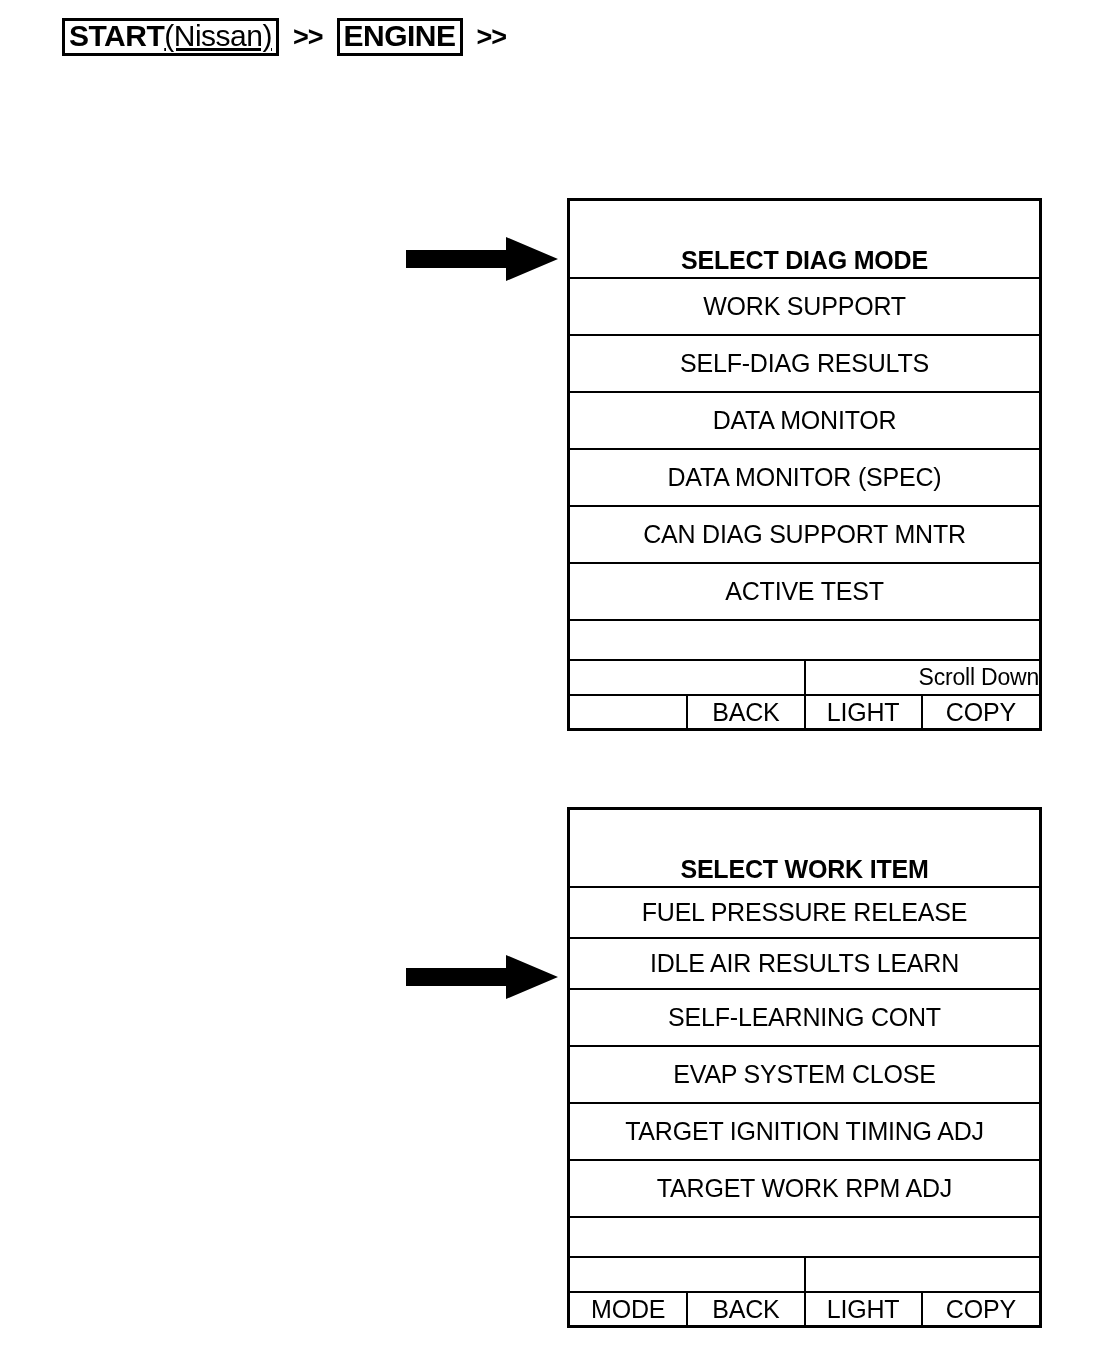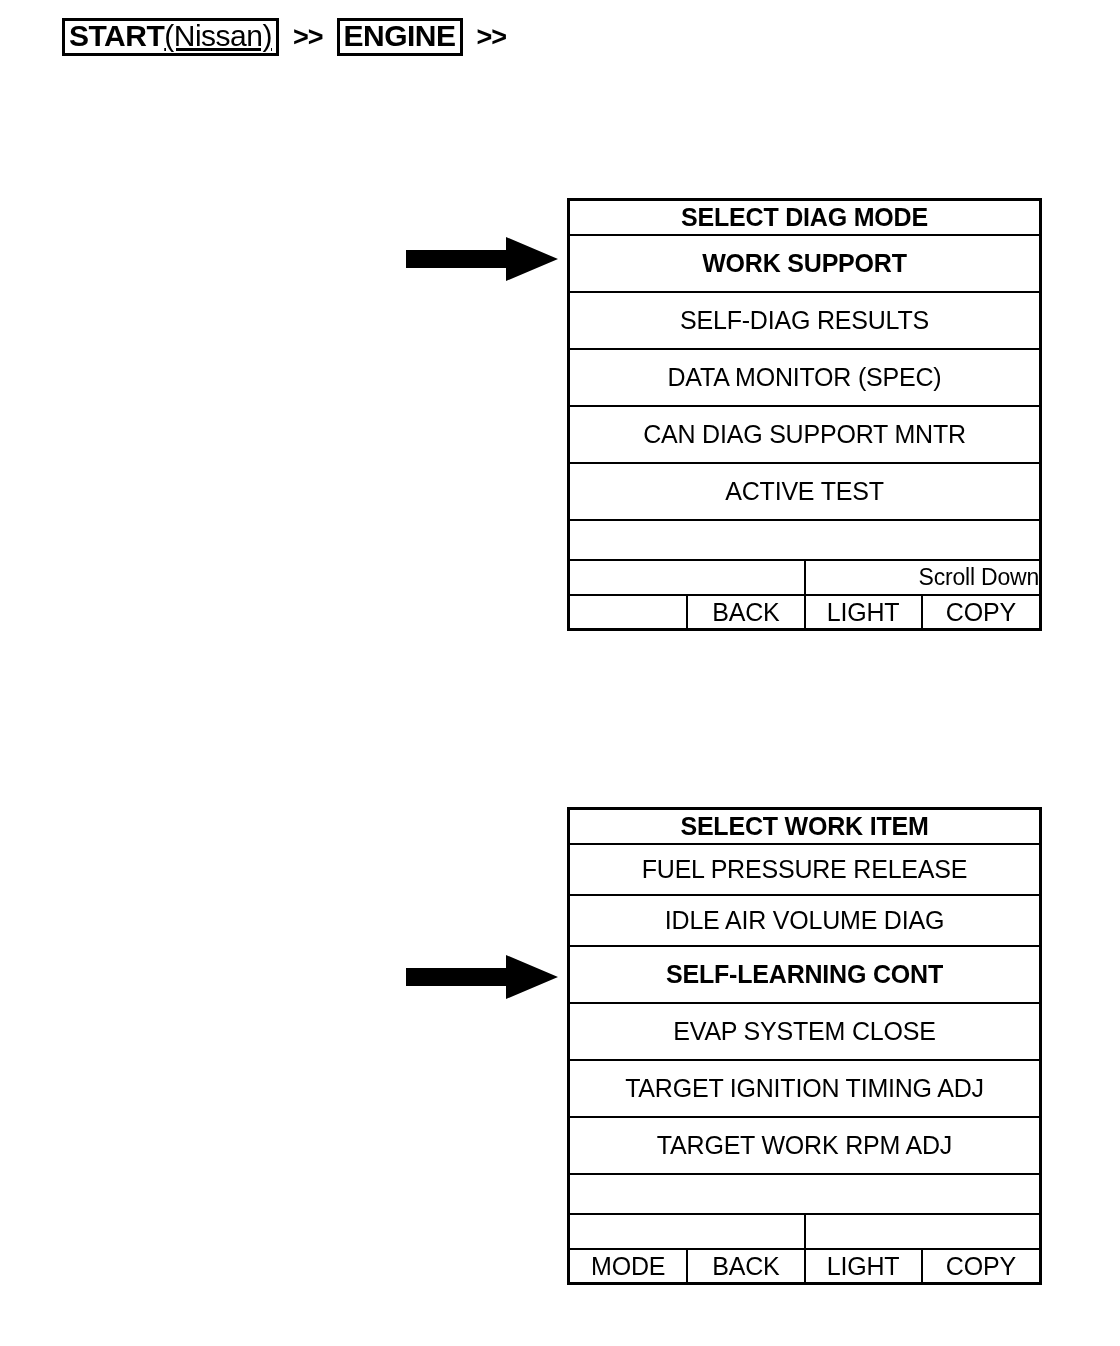--- a/index.html
+++ b/index.html
@@ -62,20 +62,21 @@
     box-sizing: border-box;
     background: #fff;
   }
   #screen-diag-mode { top: 198px; }
   #screen-work-item { top: 807px; }
 
   .screen table {
     width: 100%;
     border-collapse: collapse;
     table-layout: fixed;
+    margin-top: 43px;
   }
   .screen td {
     border: 2px solid #000;
     text-align: center;
     vertical-align: middle;
     font-size: 25px;
     font-weight: normal;
     letter-spacing: -0.2px;
     padding: 0;
   }
@@ -89,21 +90,21 @@
     font-size: 25px;
     height: 33px;
   }
   td.menu-row {
     height: 55px;
   }
   td.menu-row-compact {
     height: 49px;
   }
   td.selected {
-    font-weight: bold;
+    font-weight: normal;
   }
   td.blank-row {
     height: 38px;
   }
   td.scroll-cell {
     height: 33px;
     text-align: right;
     padding-left: 7px;
     font-size: 23px;
     border-radius: 8px;
@@ -144,20 +145,23 @@
         <tr>
       <td class="title-row" colspan="4">SELECT DIAG MODE</td>
     </tr>
     <tr>
       <td class="menu-row selected" colspan="4">WORK SUPPORT</td>
     </tr>
     <tr>
       <td class="menu-row" colspan="4">SELF-DIAG RESULTS</td>
     </tr>
     <tr>
+      <td class="menu-row" colspan="4">DATA MONITOR</td>
+    </tr>
+    <tr>
       <td class="menu-row" colspan="4">DATA MONITOR (SPEC)</td>
     </tr>
     <tr>
       <td class="menu-row" colspan="4">CAN DIAG SUPPORT MNTR</td>
     </tr>
     <tr>
       <td class="menu-row" colspan="4">ACTIVE TEST</td>
     </tr>
     <tr>
       <td class="blank-row" colspan="4"></td>
@@ -185,21 +189,21 @@
 <div class="screen" id="screen-work-item">
   <table>
     <tbody>
         <tr>
       <td class="title-row" colspan="4">SELECT WORK ITEM</td>
     </tr>
     <tr>
       <td class="menu-row-compact" colspan="4">FUEL PRESSURE RELEASE</td>
     </tr>
     <tr>
-      <td class="menu-row-compact" colspan="4">IDLE AIR VOLUME DIAG</td>
+      <td class="menu-row-compact" colspan="4">IDLE AIR RESULTS LEARN</td>
     </tr>
     <tr>
       <td class="menu-row selected" colspan="4">SELF-LEARNING CONT</td>
     </tr>
     <tr>
       <td class="menu-row" colspan="4">EVAP SYSTEM CLOSE</td>
     </tr>
     <tr>
       <td class="menu-row" colspan="4">TARGET IGNITION TIMING ADJ</td>
     </tr>

